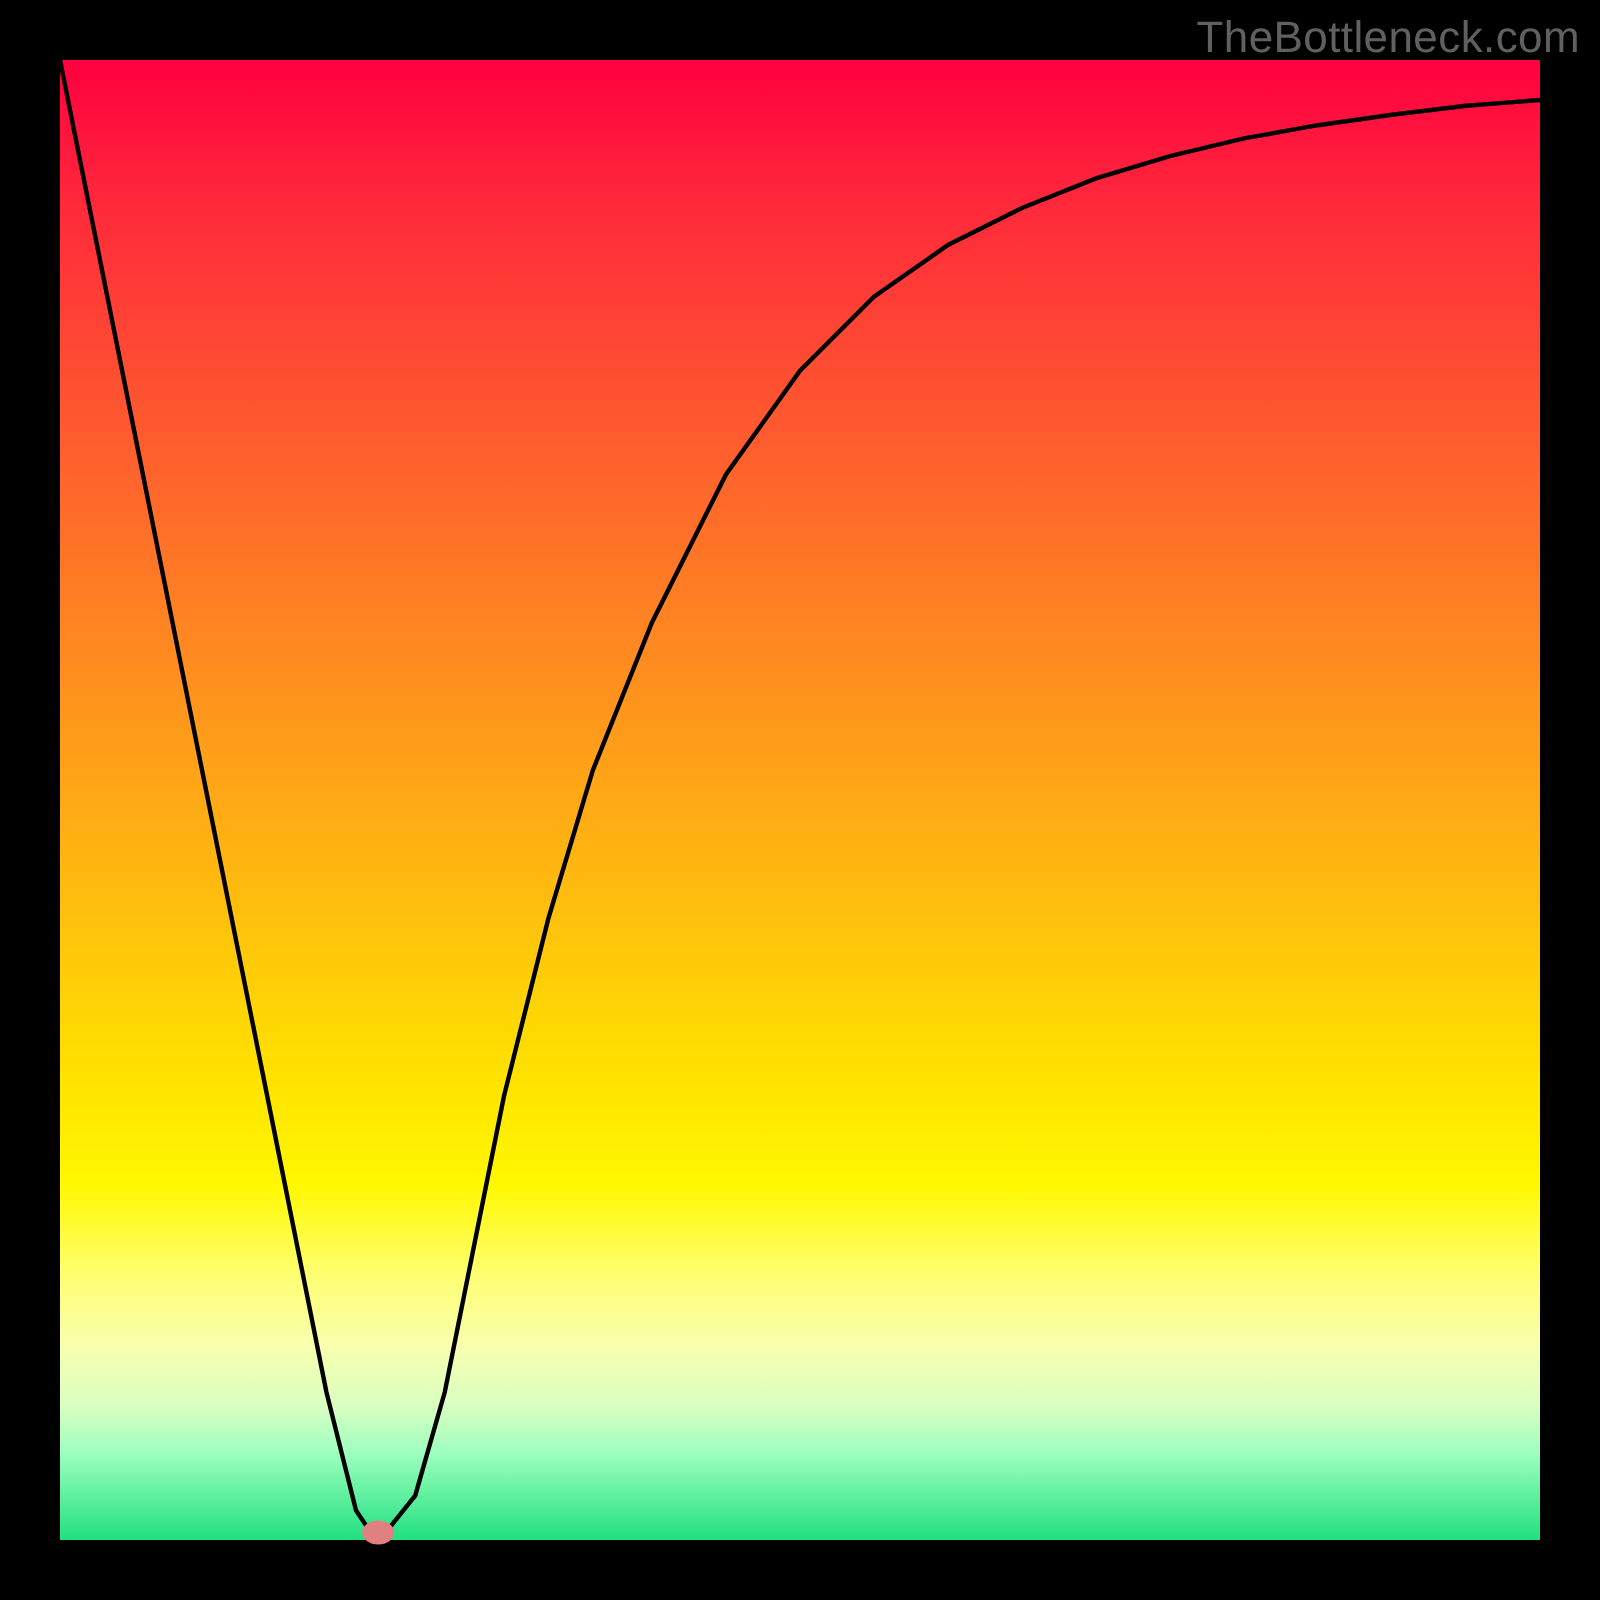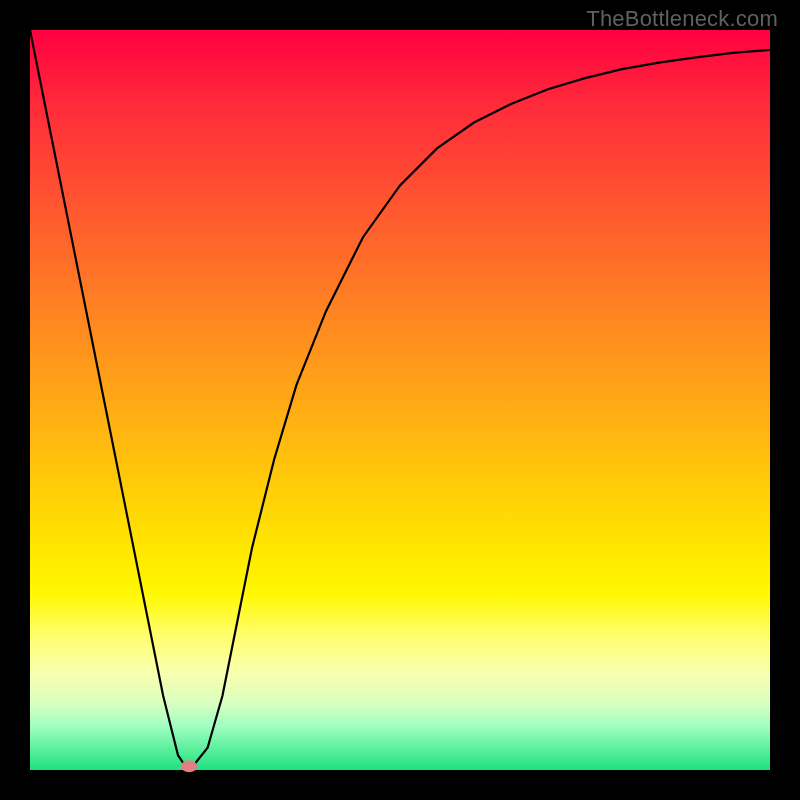--- a/index.html
+++ b/index.html
@@ -51,21 +51,21 @@
     stroke: #000;
     stroke-width: 2.2;
   }
   .marker-fill {
     fill: #e08080;
     stroke: none;
   }
   .watermark {
     position: absolute;
     top: 6px;
-    right: 22px;
+    right: 10px;
     color: #606060;
     font-size: 22px;
     font-weight: 500;
     letter-spacing: 0.2px;
     user-select: none;
   }
 </style>
 </head>
 <body>
 

